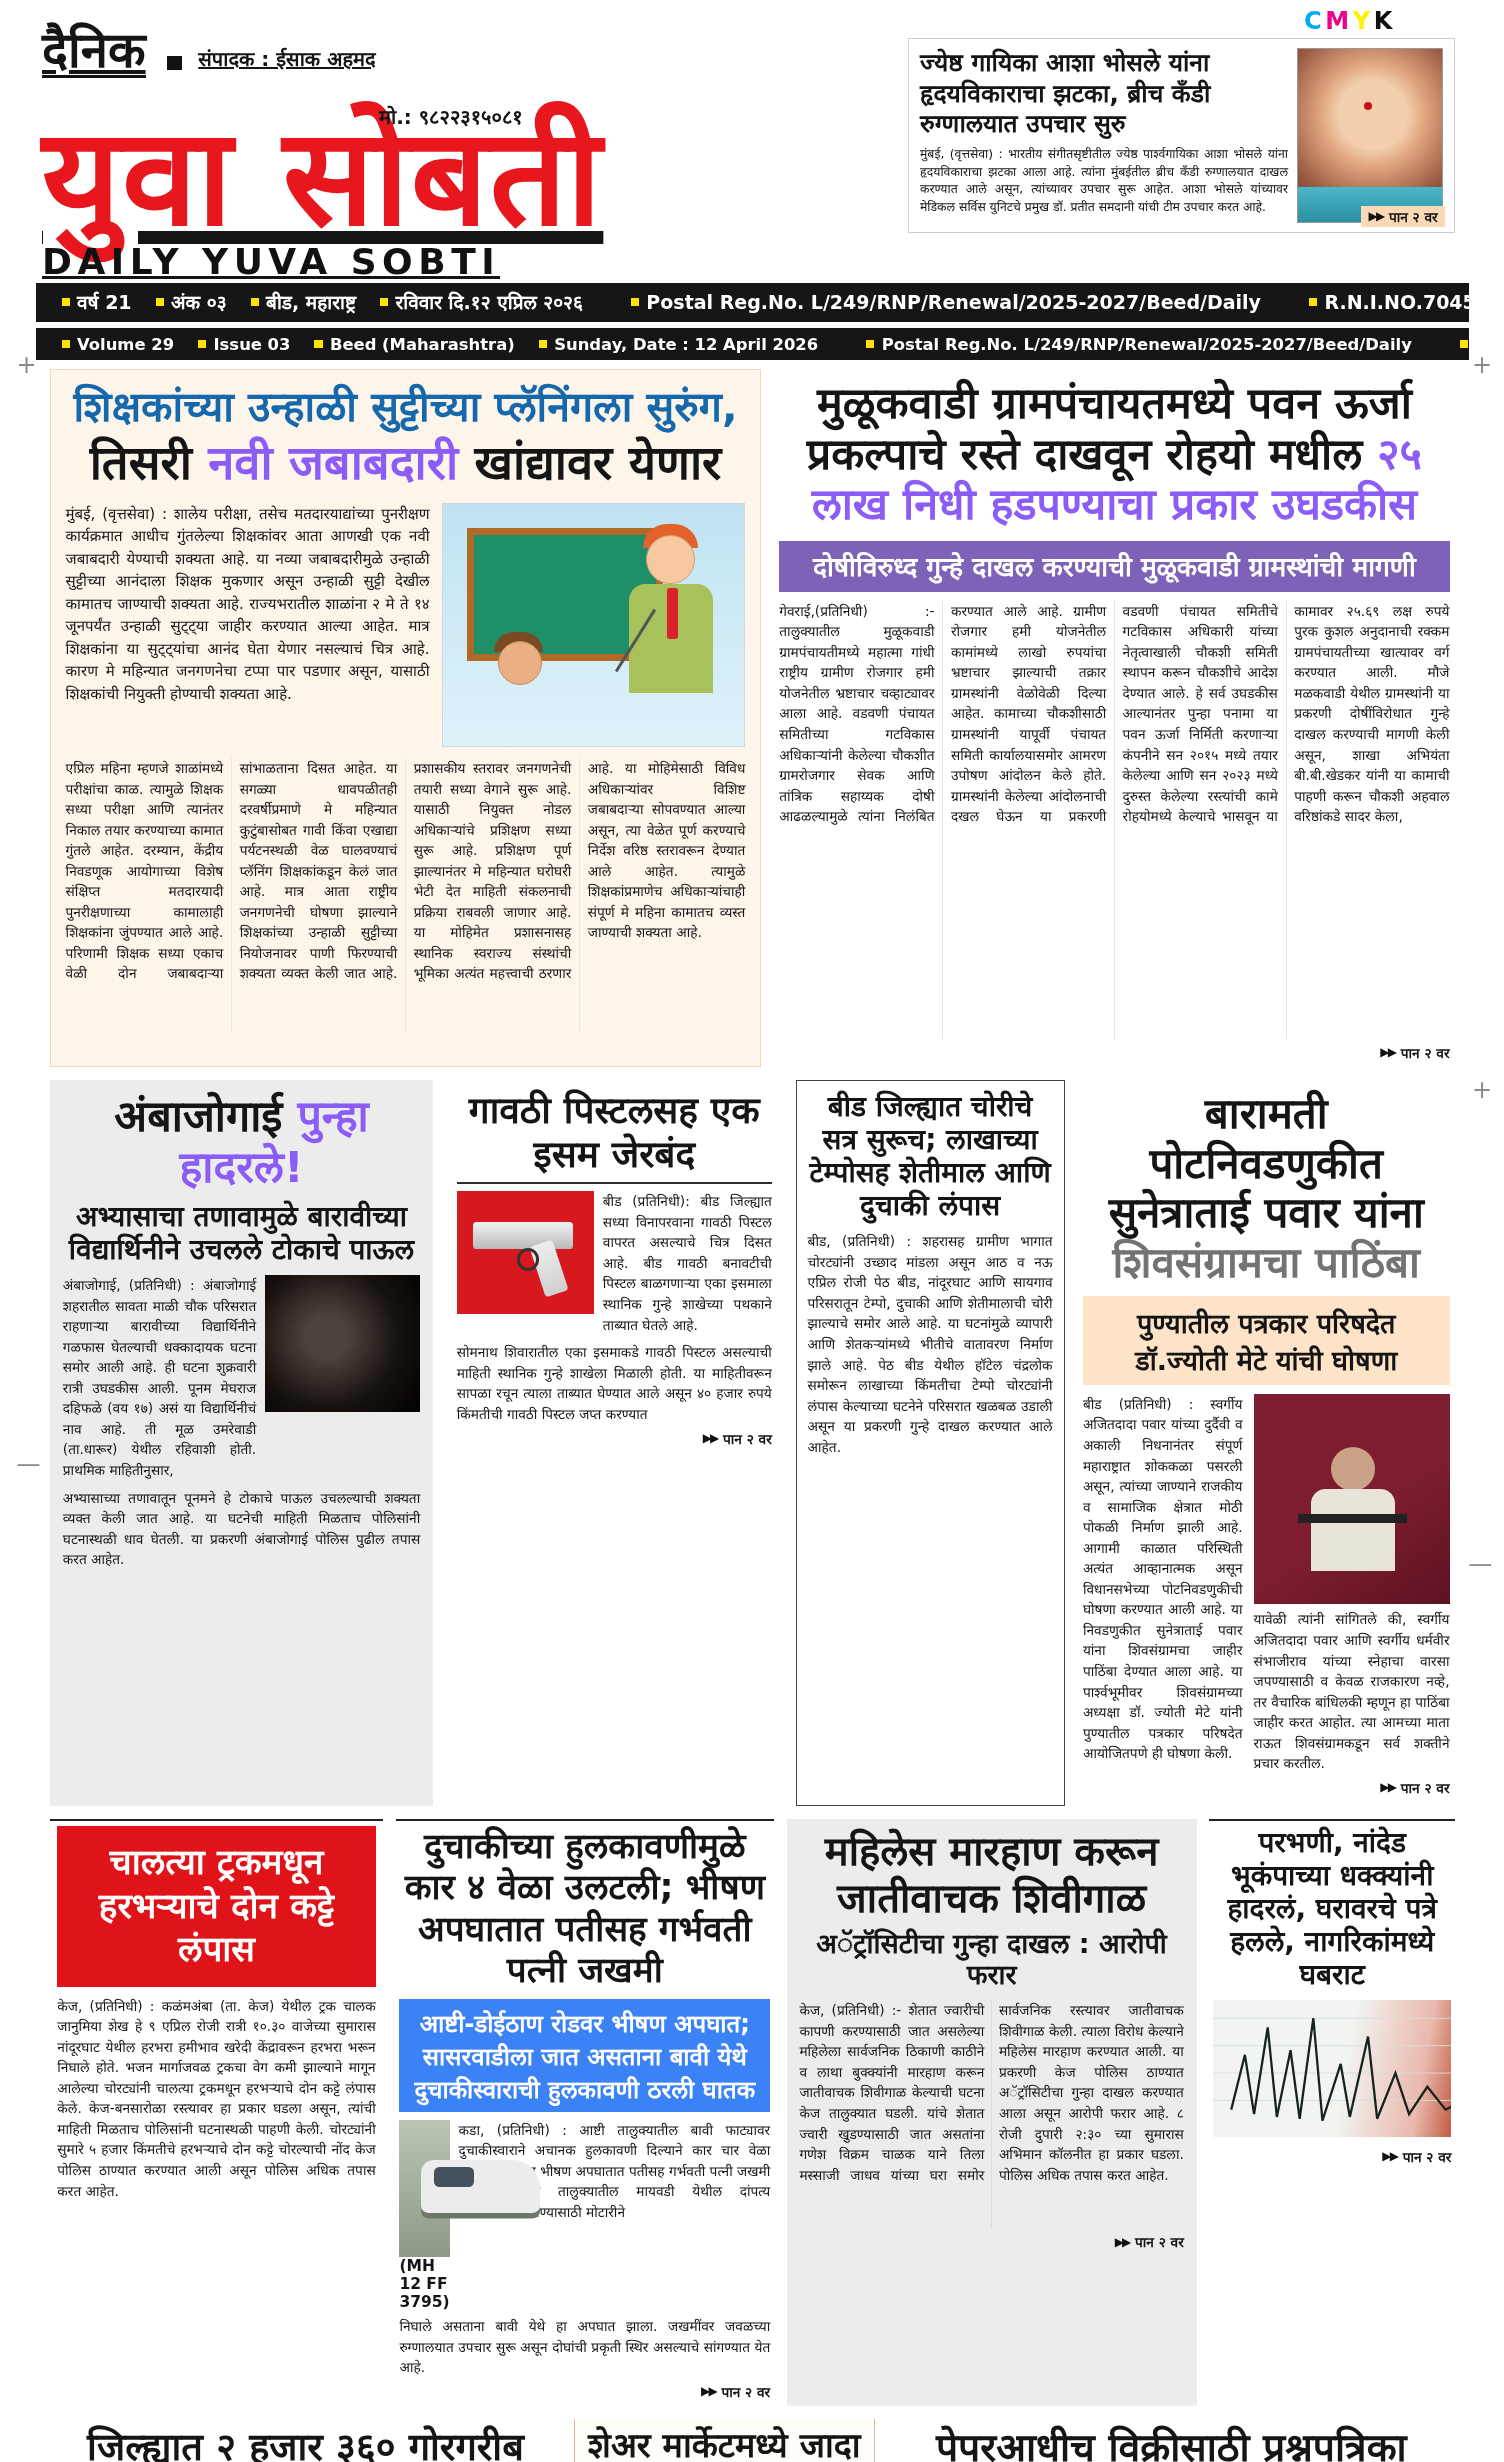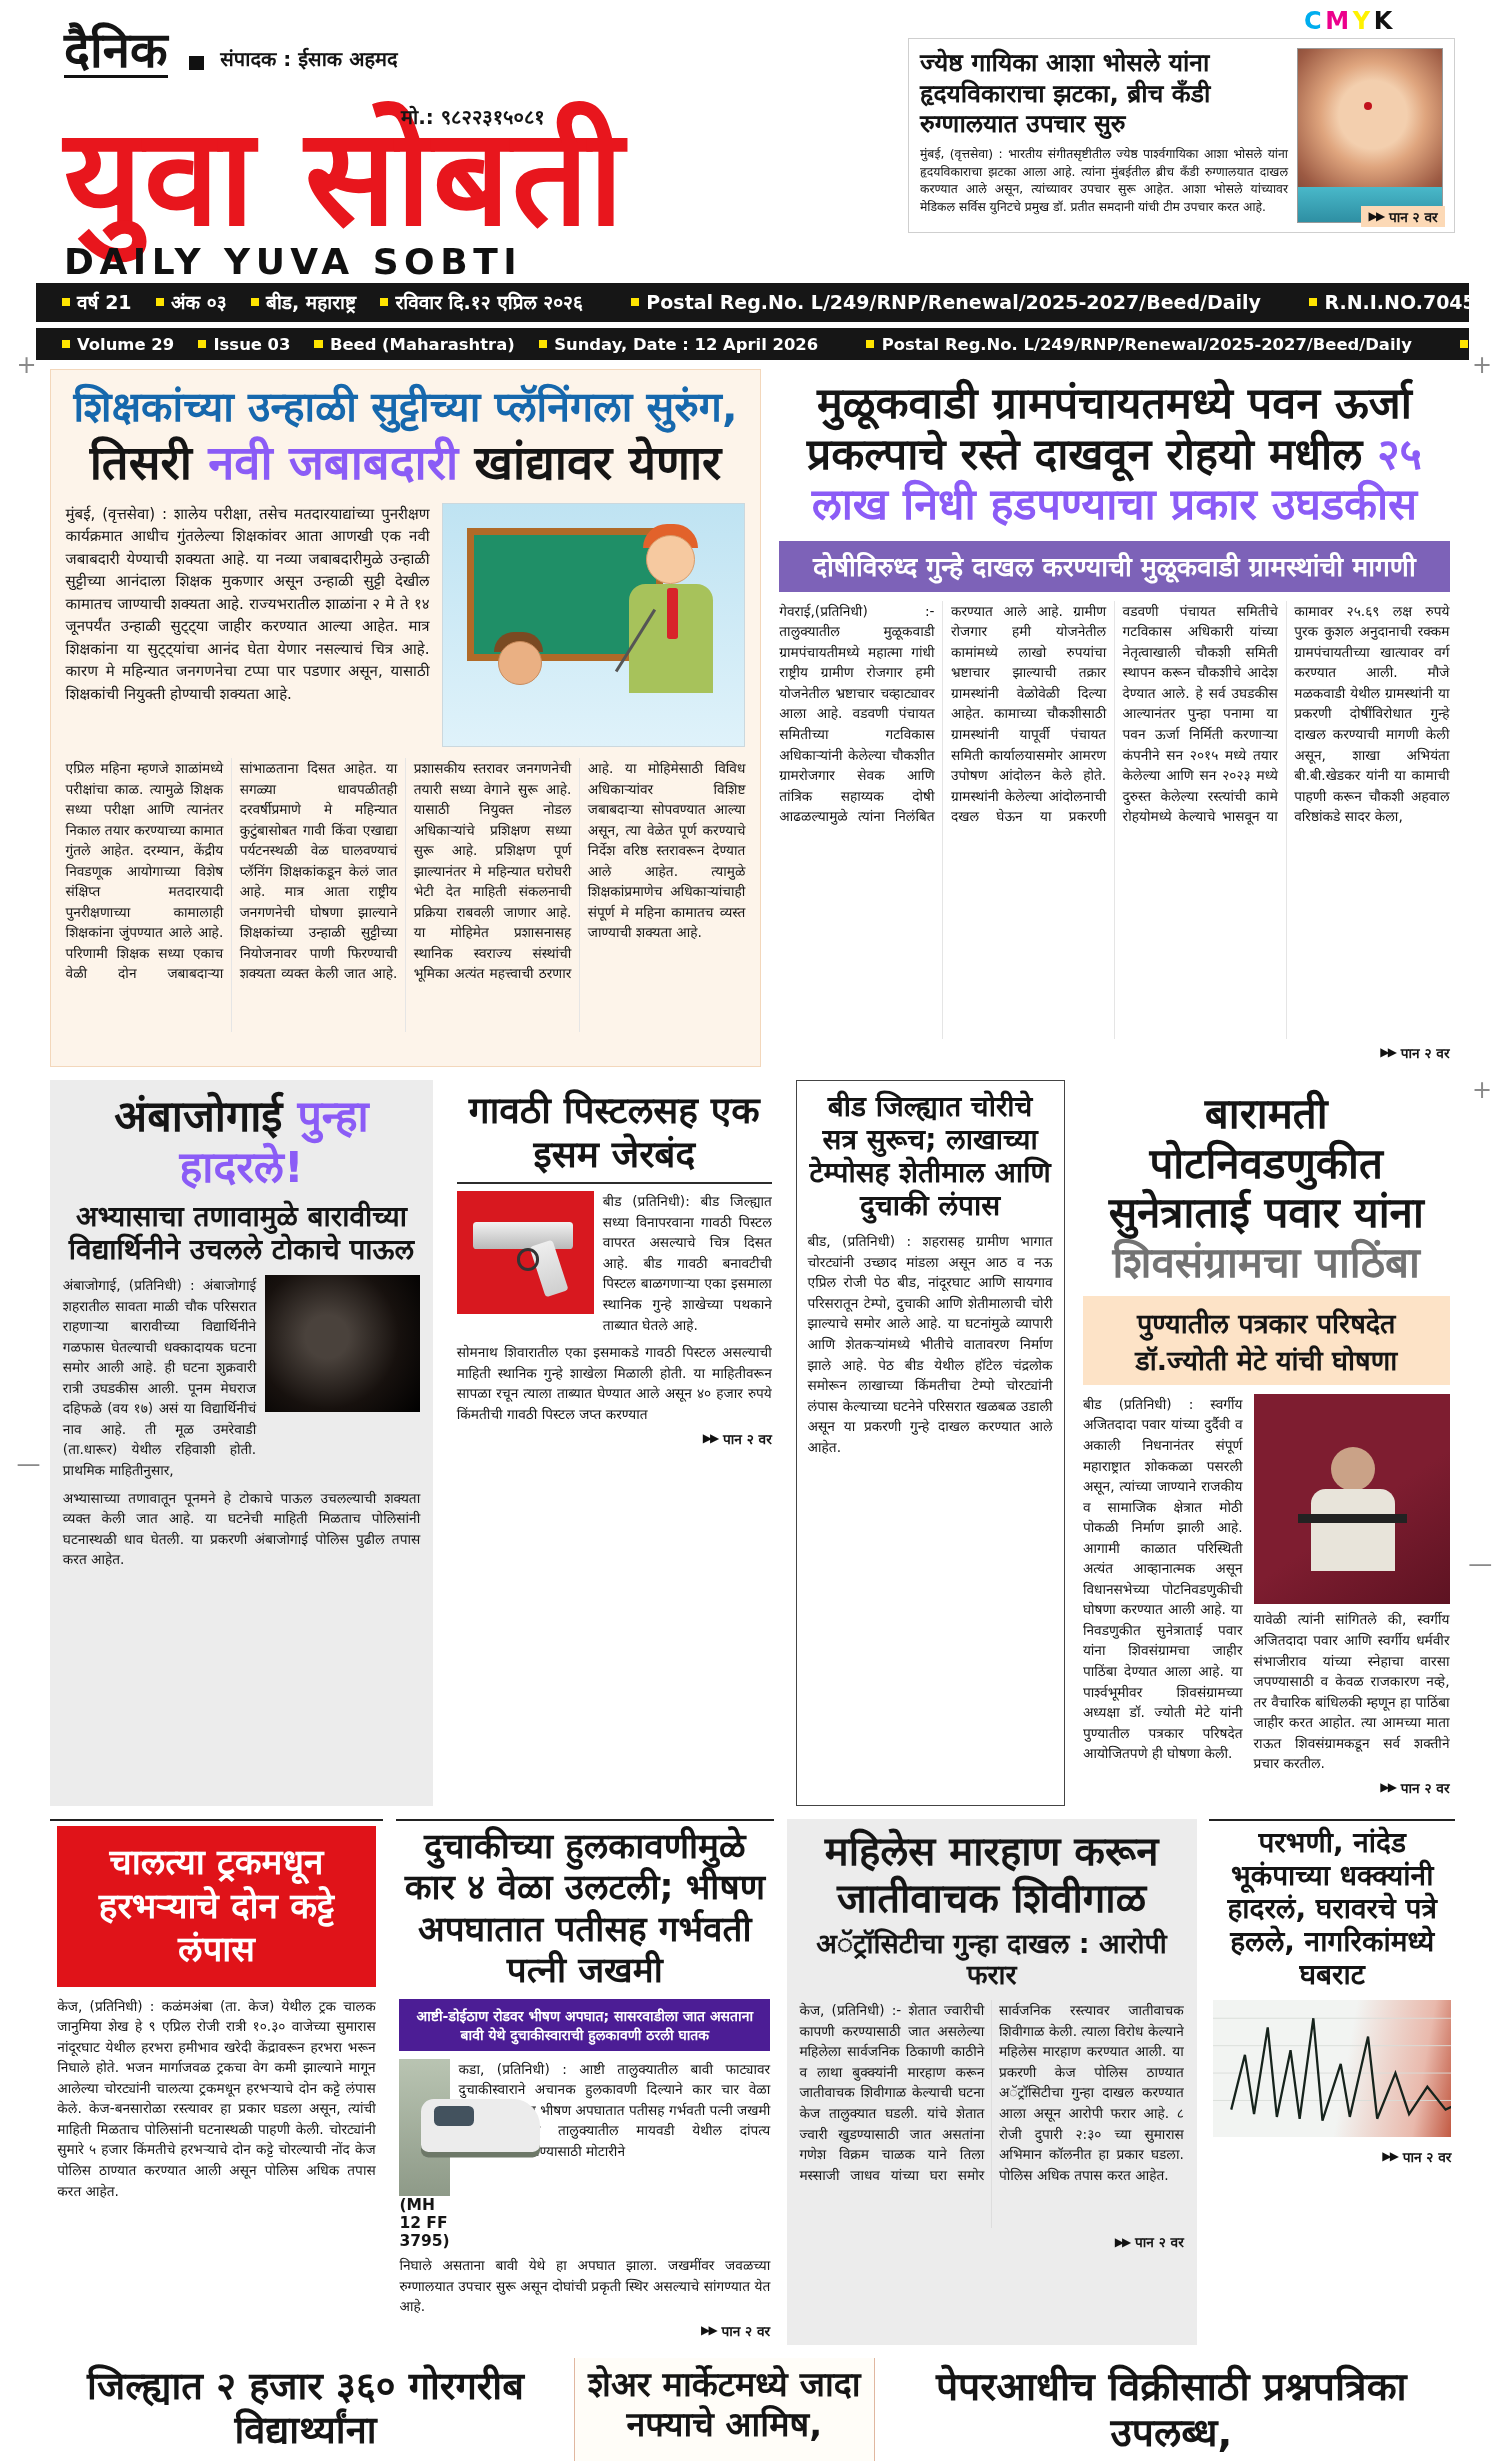--- a/index.html
+++ b/index.html
@@ -1,21 +1,21 @@
 <!DOCTYPE html>
 <html lang="mr" style="font-size:14.6px"><head>
 <meta charset="utf-8">
 <style>
   html,body{margin:0;padding:0;background:#fff;}
   body{width:1505px;min-height:2462px;font-family:"DejaVu Sans",sans-serif;color:#151515;position:relative;}
   .page{width:1505px;position:relative;}
   .inner{padding:0 50px;position:relative;}
   
   .masthead{position:relative;height:283px;}
-  .mh-left{position:absolute;left:64px;top:25.5px;width:675px;}
+  .mh-left{position:absolute;left:42px;top:25.5px;width:675px;text-decoration:underline;}
   .dainik-row{display:flex;align-items:flex-end;gap:12.8px;}
   .dainik{font-family:"DejaVu Serif",serif;font-weight:bold;font-size:49px;line-height:1;border-bottom:3.6px solid #111;}
   .ed-blk{width:14.6px;height:14.6px;background:#111;display:inline-block;margin:0 3.6px 7.3px 9px;}
   .editor{font-size:20px;font-weight:bold;padding-bottom:5.5px;}
   .mobile{position:absolute;left:337px;top:77px;font-size:20px;font-weight:bold;}
   .big-title{color:#e8161d;font-weight:bold;font-size:135px;line-height:1.02;letter-spacing:1.8px;margin-top:31px;white-space:nowrap;}
   .sub-title{font-weight:bold;font-size:36px;letter-spacing:5.5px;color:#111;margin-top:-5.5px;}
   .cmyk-top{position:absolute;right:109px;top:7.3px;font-weight:bold;font-size:24px;letter-spacing:3.6px;}
   .cmyk-top b:nth-child(1){color:#00adee}.cmyk-top b:nth-child(2){color:#ec008c}
   .cmyk-top b:nth-child(3){color:#fff200}.cmyk-top b:nth-child(4){color:#111}
@@ -89,21 +89,21 @@
   .bara-flex{display:flex;gap:11px;}
   .press-photo{flex:0 0 196px;height:210px;background:linear-gradient(145deg,#7e1d30 0 55%,#5d1322 100%);position:relative;}
   .press-photo .fig{position:absolute;left:77px;top:53px;width:44px;height:44px;border-radius:50%;background:#caa287;}
   .press-photo .sh{position:absolute;left:57px;top:95px;width:84px;height:82px;border-radius:14.6px 14.6px 0 0;background:#e8e4da;}
   .press-photo .mic{position:absolute;left:44px;top:120px;width:109px;height:9px;background:#222;}
   
   .truck{flex:0 0 333px;padding:5.5px 7.3px;border-top:2.7px solid #222;}
   .truck .redbox{background:#e01319;color:#fff;font-size:35px;font-weight:bold;text-align:center;padding:14.6px 9px;line-height:1.25;}
   .car{flex:0 0 378px;padding:5.5px 3.6px;border-top:2.7px solid #222;}
   .car .h1{font-size:35px;text-align:center;}
-  .car .sub{background:#4c1d95;color:#fff;font-size:14px;padding:7.3px 7.3px;margin:7.3px 0;}
+  .car .sub{background:#3b82f6;color:#fff;font-size:24px;padding:7.3px 7.3px;margin:7.3px 0;}
   .car-flex{display:flex;gap:9px;}
   .car-photo{flex:0 0 169px;height:137px;background:linear-gradient(#b9c4b2,#8e9a88);position:relative;}
   .car-photo .van{position:absolute;left:22px;top:40px;width:119px;height:53px;background:#ececec;border-radius:12.8px 27px 7.3px 7.3px;box-shadow:0 5.5px 0 #6d7868;}
   .car-photo .win{position:absolute;left:35px;top:47px;width:40px;height:20px;background:#43525e;border-radius:5.5px;}
   .plate{font-weight:bold;font-size:15.5px;}
   .mah{flex:0 0 410px;background:#ececec;padding:9px 12.8px;}
   .mah .h1{font-size:40px;text-align:center;}
   .mah .h2{font-size:27px;text-align:center;margin-top:5.5px;}
   .quake{flex:1;padding:5.5px 3.6px;border-top:2.7px solid #222;}
   .quake .h1{font-size:28px;text-align:center;}

